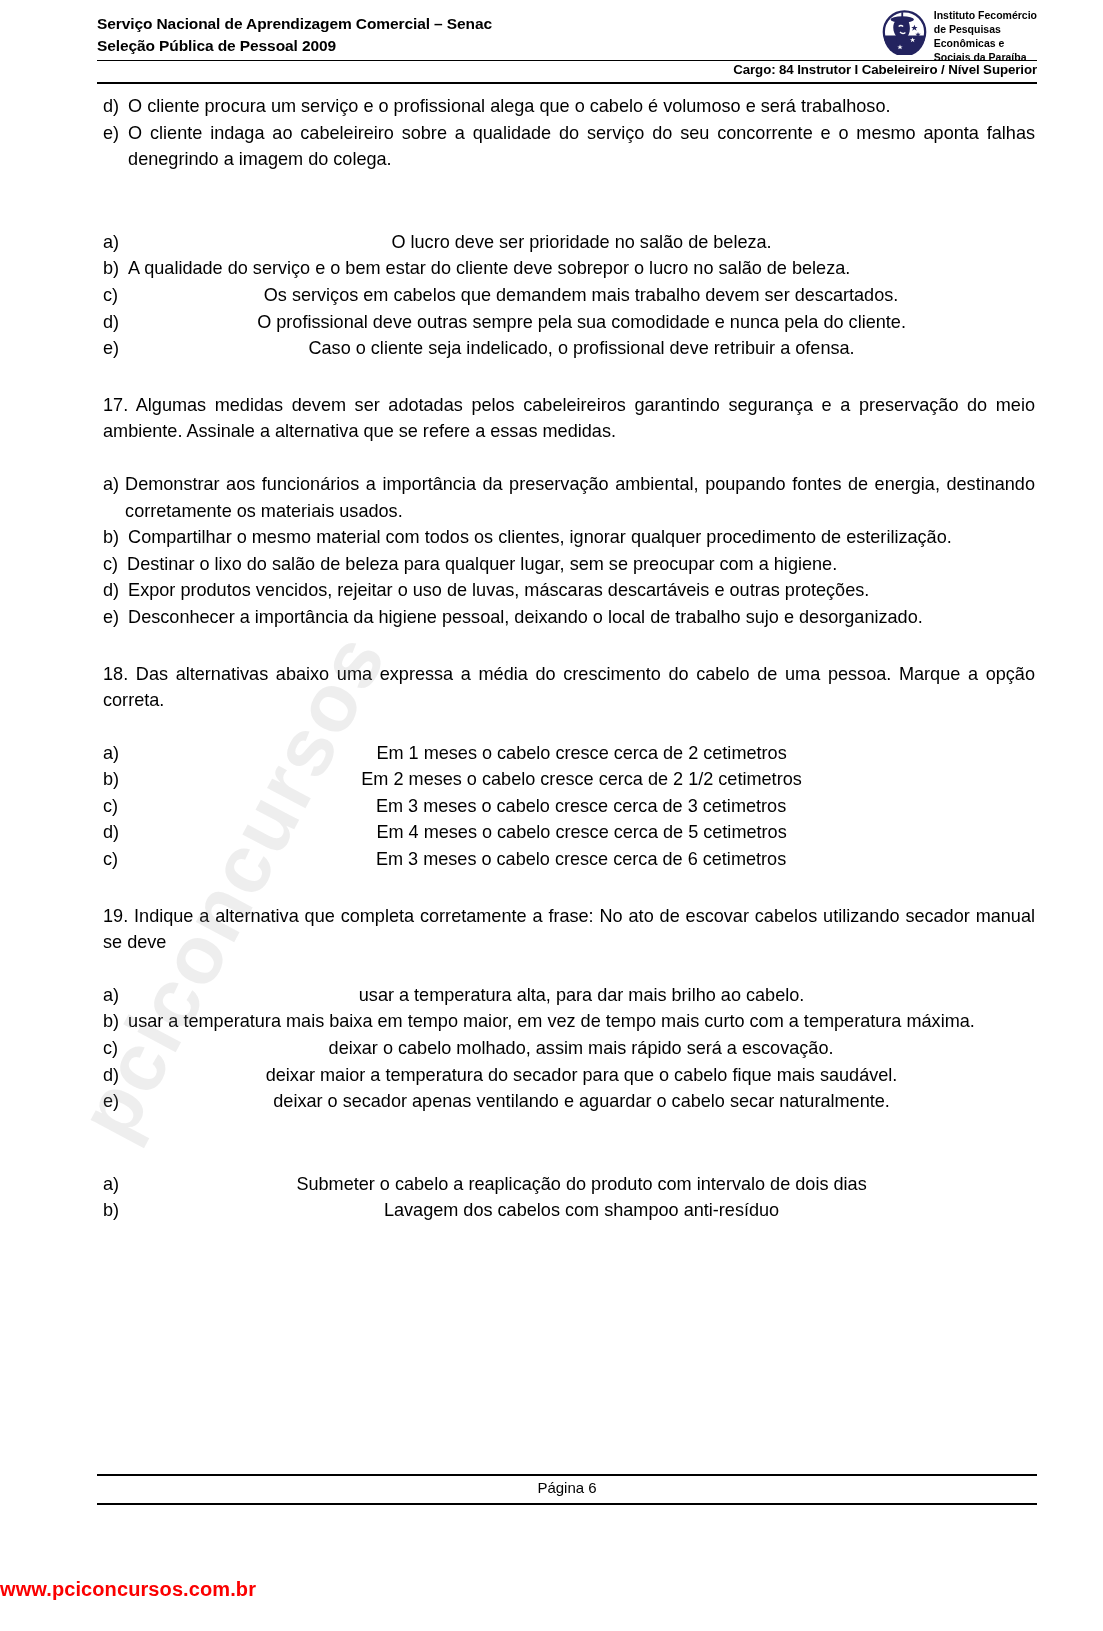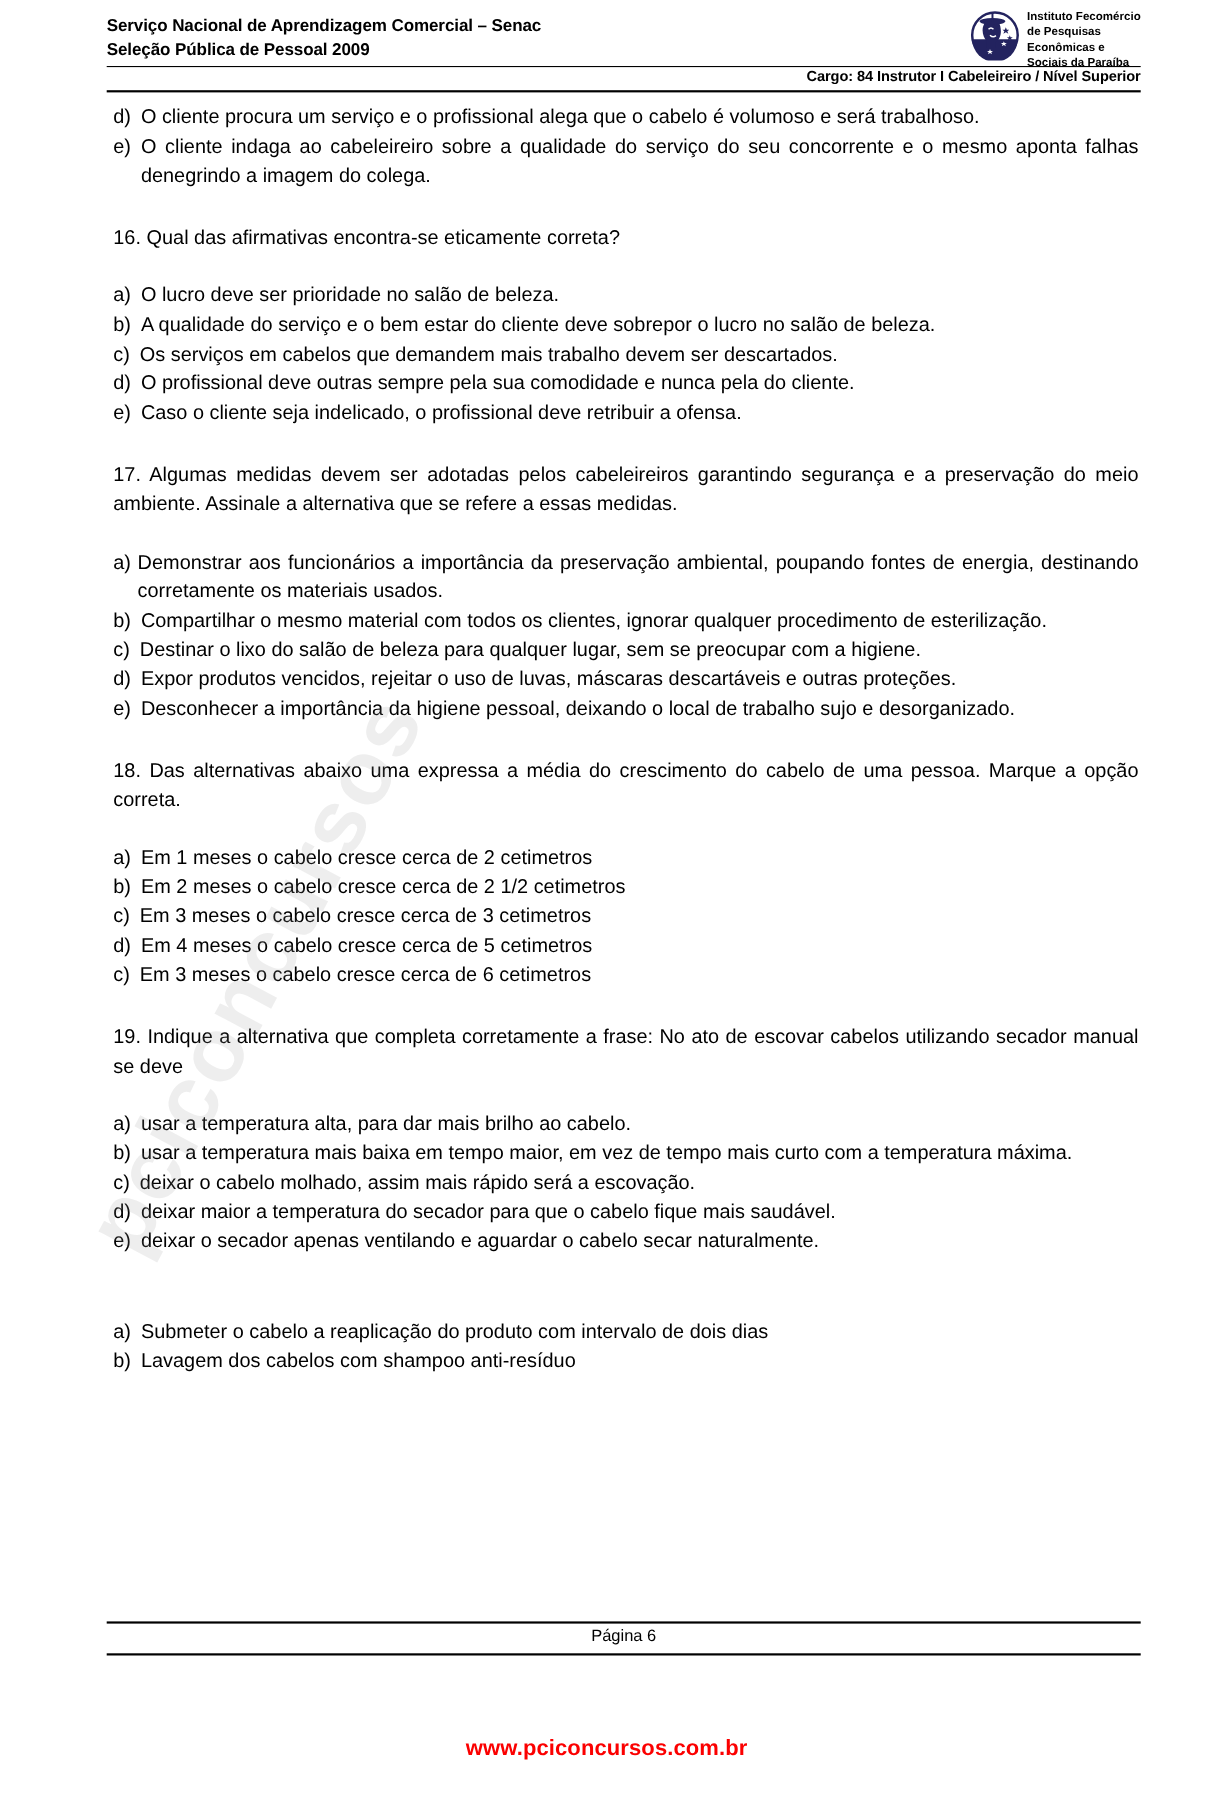--- a/index.html
+++ b/index.html
@@ -113,21 +113,21 @@
     display: flex;
     margin: 0;
     padding: 0;
   }
   .opt-letter {
     flex: 0 0 auto;
     white-space: pre;
   }
   .opt-text {
     flex: 1 1 auto;
-    text-align: left;
+    text-align: center;
   }
   .opt-text.just { text-align: justify; text-align-last: left; }
   .gap-md { height: 26px; }
   .gap-lg { height: 30px; }
 
   
   .footer-rule-top {
     position: absolute;
     left: 97px;
     top: 1474px;
@@ -147,21 +147,21 @@
     top: 1479px;
     width: 940px;
     text-align: center;
     font-size: 15px;
   }
   .watermark-url {
     position: absolute;
     left: 0;
     top: 1578px;
     width: 1103px;
-    text-align: center;
+    text-align: left;
     color: #fb0000;
     font-weight: bold;
     font-size: 20px;
     letter-spacing: 0.1px;
   }
 
   
   .wm-diag {
     position: absolute;
     left: 60px;
@@ -229,24 +229,20 @@
       <div class="opt">
         <span class="opt-letter">e)</span>
         <span style="width:9px;flex:0 0 9px;"></span>
         <span class="opt-text just">O cliente indaga ao cabeleireiro sobre a qualidade do serviço do seu concorrente e o mesmo aponta falhas denegrindo a imagem do colega.</span>
       </div>
     </div>
 
     <div class="gap-lg"></div>
 
     <div>
-      <div class="q-stem nojust">
-        <span>16.</span>
-        <span>Qual das afirmativas encontra-se eticamente correta?</span>
-      </div>
       <div class="gap-md"></div>
       <div class="opt">
         <span class="opt-letter">a)</span>
         <span style="width:9px;flex:0 0 9px;"></span>
         <span class="opt-text">O lucro deve ser prioridade no salão de beleza.</span>
       </div>
       <div class="opt">
         <span class="opt-letter">b)</span>
         <span style="width:9px;flex:0 0 9px;"></span>
         <span class="opt-text just">A qualidade do serviço e o bem estar do cliente deve sobrepor o lucro no salão de beleza.</span>

